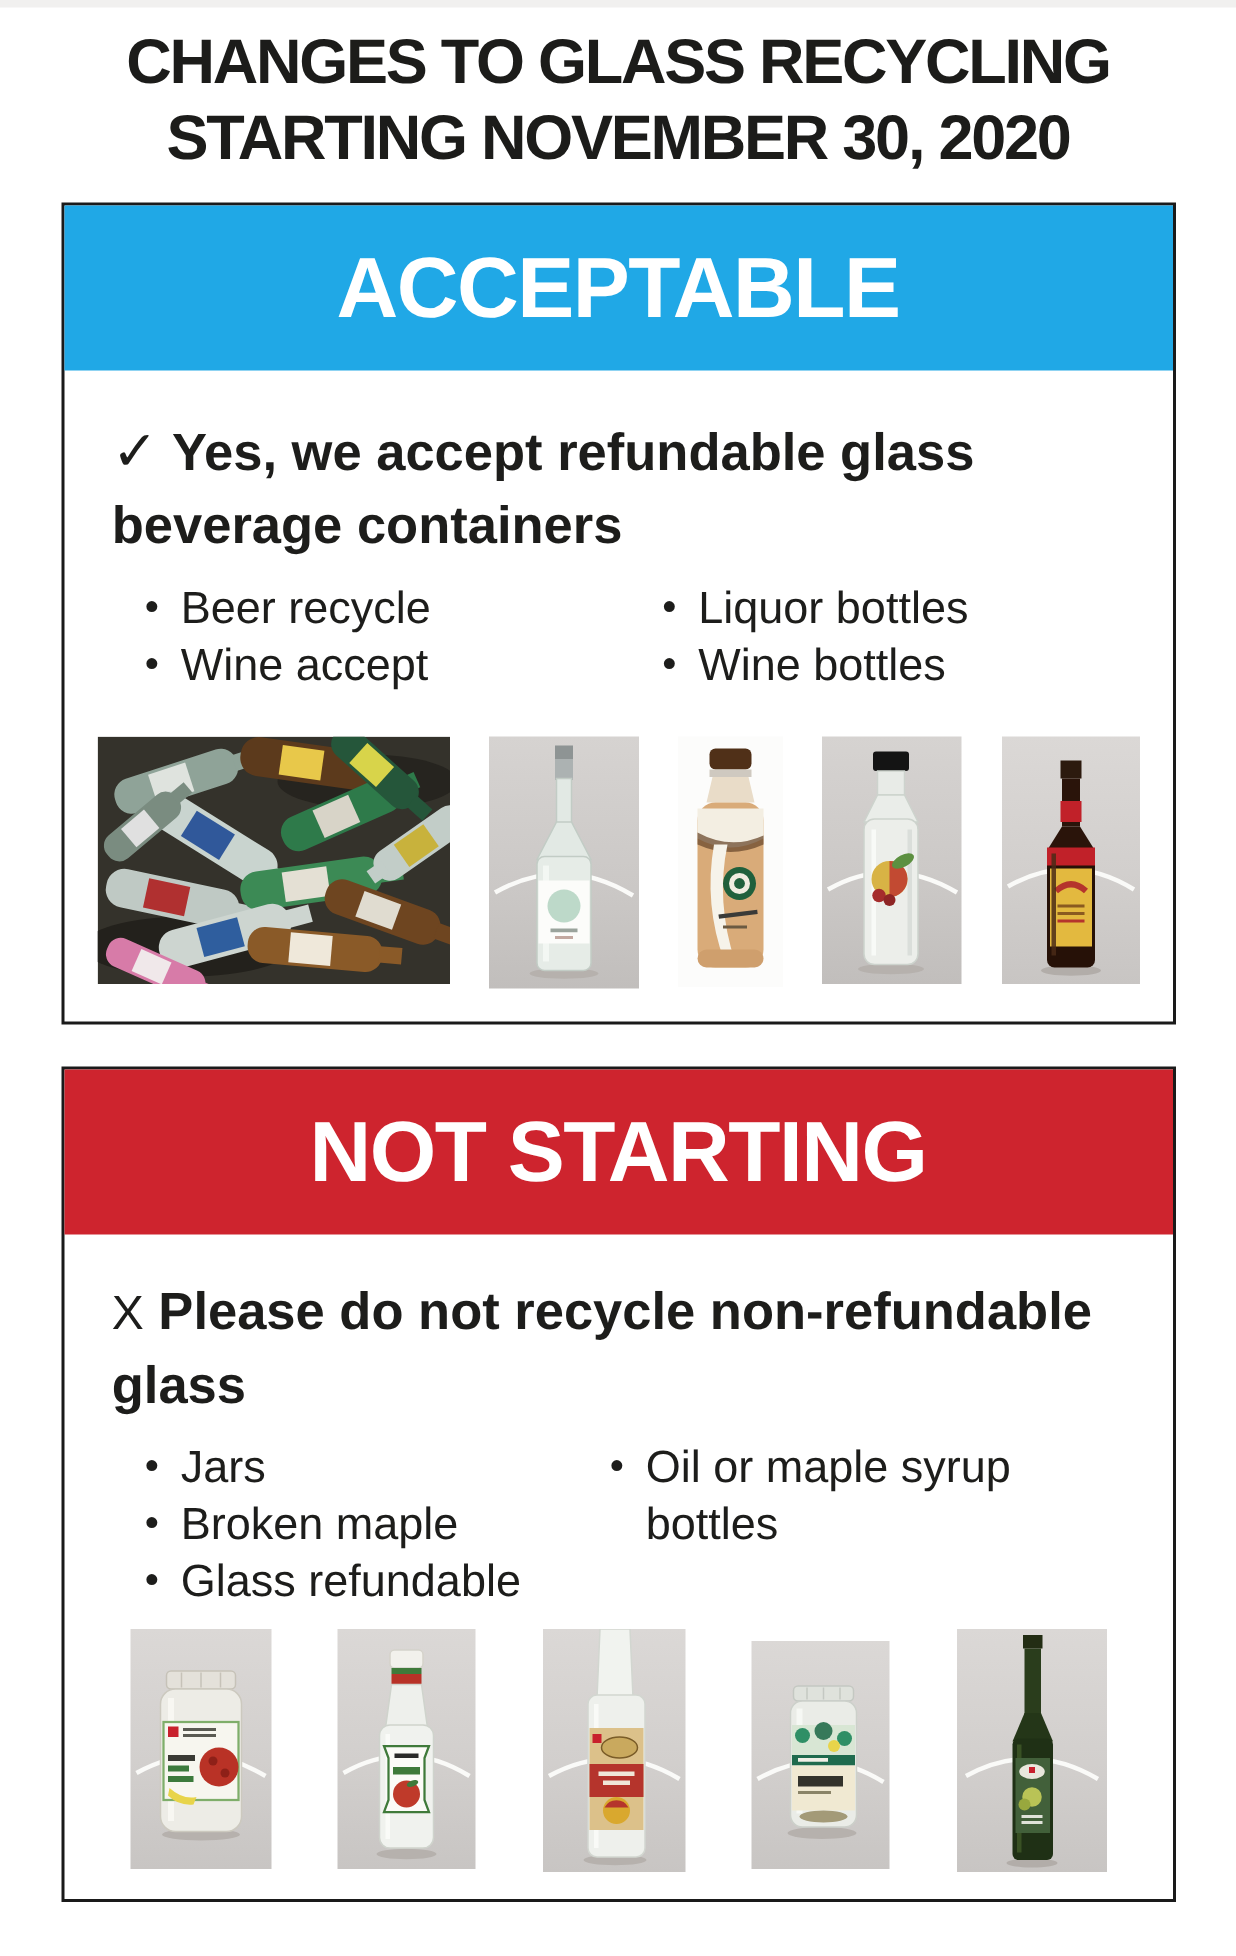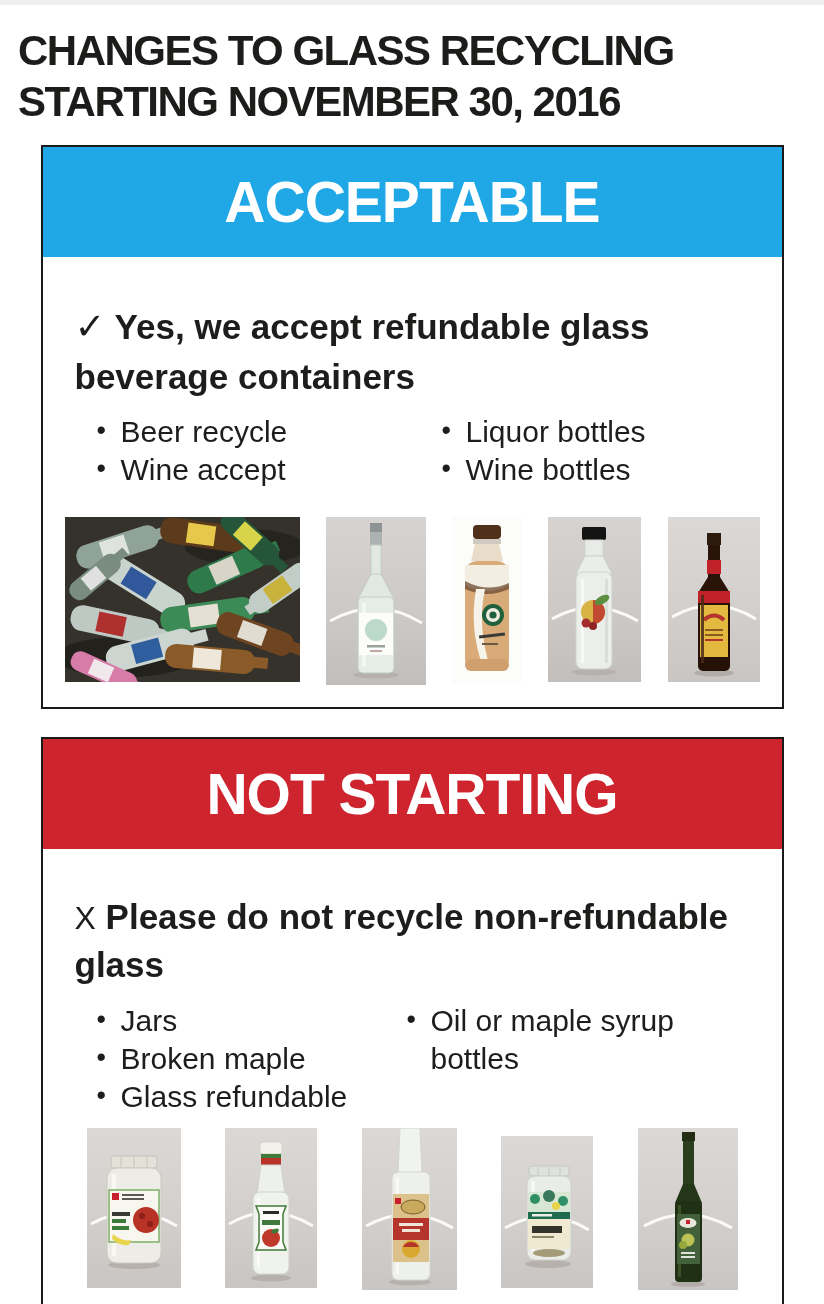--- a/index.html
+++ b/index.html
@@ -1,26 +1,26 @@
 <!DOCTYPE html>
 <html><head>
 <meta charset="utf-8">
 <style>
   html,body{margin:0;padding:0;background:#ffffff;}
   body{width:824px;min-height:1304px;font-family:"Liberation Sans", sans-serif;color:#1d1d1b;}
   .top-strip{height:5px;background:#f1f0ef;}
   .flyer{width:824px;}
-  h1.title{margin:20px 18px 18px;font-size:42px;font-weight:bold;
+  h1.title{margin:10px 18px 18px;text-align:center;font-size:42px;font-weight:bold;
     letter-spacing:-1.5px;line-height:1.22;color:#1c1c1a;}
   .box{width:739px;margin:0 auto;border:2px solid #1a1a1a;background:#fff;}
   .box + .box{margin-top:28px;}
   .box-header{height:110px;display:flex;align-items:center;justify-content:center;
     color:#ffffff;font-weight:bold;font-size:57px;letter-spacing:-1px;}
   .box-body{padding:0 20px;}
-  .statement{font-size:35px;font-weight:bold;line-height:1.38;margin:44px 0 12px;
+  .statement{font-size:35px;font-weight:bold;line-height:1.38;margin:28px 0 12px;
     max-width:690px;padding-left:12px;}
   .statement .mark{font-weight:400;}
   .statement .check{font-size:37px;}
   .statement .xmark{font-size:32px;}
   .bullets{display:flex;font-size:30px;line-height:1.27;padding-left:28px;}
   .bullets ul{list-style:none;margin:0;padding:0;}
   .cols-a .col-left{width:345px;flex:none;}
   .cols-b .col-left{width:310px;flex:none;}
   .col-right{flex:1;}
   .bullets li{position:relative;padding-left:30px;}
@@ -45,21 +45,21 @@
   .pJ{width:100px;height:162px;}
 </style>
 </head>
 <body>
 
 <div class="flyer">
   <div class="top-strip"></div>
 
   <h1 class="title">
     <span>CHANGES TO GLASS RECYCLING</span><br>
-    <span>STARTING NOVEMBER 30, 2016</span>
+    <span>STARTING NOVEMBER 30, 2020</span>
   </h1>
 
   <section class="box">
     <div class="box-header" style="background-color: rgb(32, 168, 230);">ACCEPTABLE</div>
     <div class="box-body">
       <p class="statement">
         <span class="mark check">✓</span>
         <span>Yes, we accept refundable glass beverage containers</span>
       </p>
       <div class="bullets cols-a">

